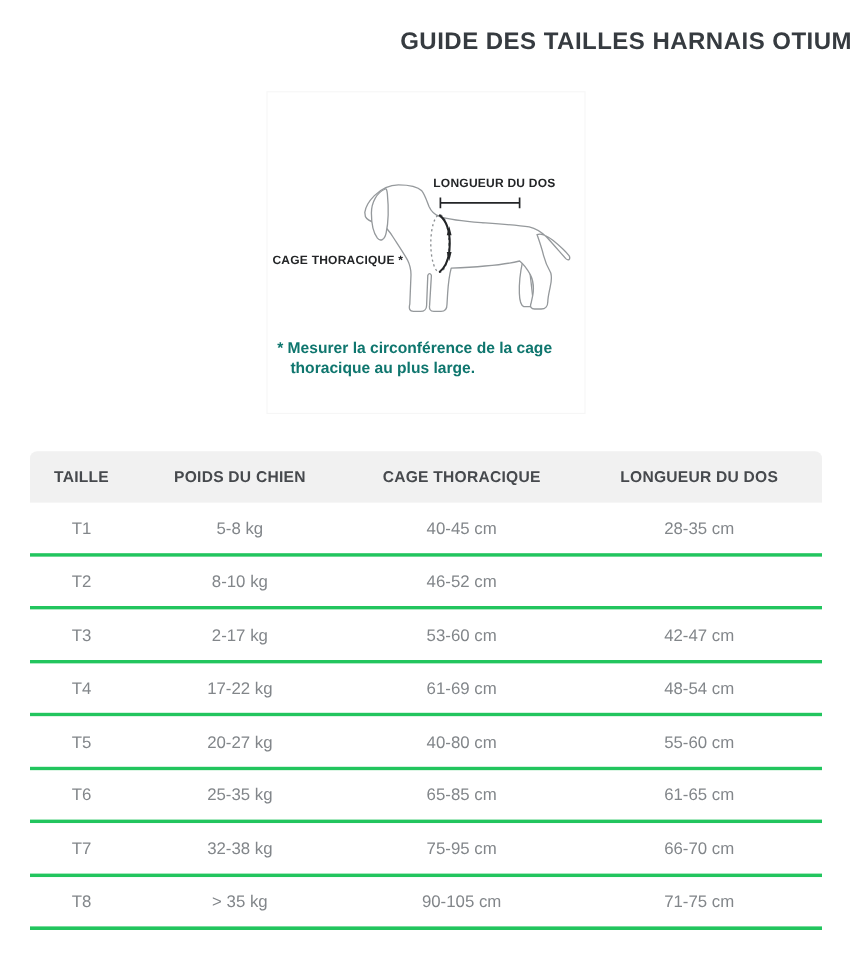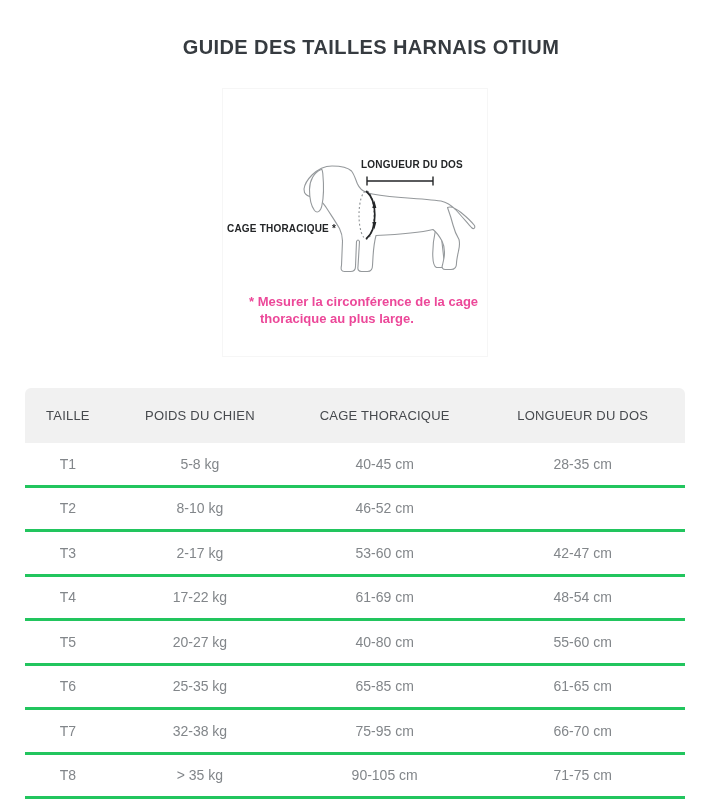--- a/index.html
+++ b/index.html
@@ -3,44 +3,44 @@
 <meta charset="utf-8">
 <style>
   html,body{margin:0;padding:0;}
   body{
     width:710px;height:800px;background:#ffffff;
     font-family:"Liberation Sans", sans-serif;
     -webkit-font-smoothing:antialiased;
     overflow:hidden;
   }
   .page-title{
-    margin:36px 0 0 0;text-align:center;
+    margin:24px 0 0 0;text-align:right;
     font-size:20px;font-weight:bold;color:#363b40;letter-spacing:0.4px;
     line-height:23px;
     padding-left:32px;
   }
   .guide-card{
     box-sizing:border-box;
     width:266px;height:269px;margin:29px auto 0;
     background:#ffffff;border:1px solid rgba(0,0,0,0.035);
   }
   .guide-card svg{display:block;}
   .measure-note{
-    margin:12px 0 0 26px;
-    font-size:13px;font-weight:600;color:#ec4899;line-height:17px;
+    margin:12px 0 0 8px;
+    font-size:13px;font-weight:600;color:#0f766e;line-height:17px;
   }
   .measure-note .line2{margin-left:11px;}
   .size-table{
     width:660px;margin:31px auto 0;
   }
   .t-head{
-    height:55px;background:#f1f1f1;border-radius:6px 6px 0 0;
+    height:43px;background:#f1f1f1;border-radius:6px 6px 0 0;
     display:grid;grid-template-columns:13% 27% 29% 31%;
     align-items:center;text-align:center;
-    font-size:13px;font-weight:normal;color:#46494d;letter-spacing:0.2px;
+    font-size:13px;font-weight:bold;color:#46494d;letter-spacing:0.2px;
   }
   .t-row{
     height:44.5px;box-sizing:border-box;
     display:grid;grid-template-columns:13% 27% 29% 31%;
     align-items:center;text-align:center;
     font-size:14px;color:#82868a;
     border-bottom:3px solid #22c55e;
     background:#ffffff;
   }
   .diagram-label{

